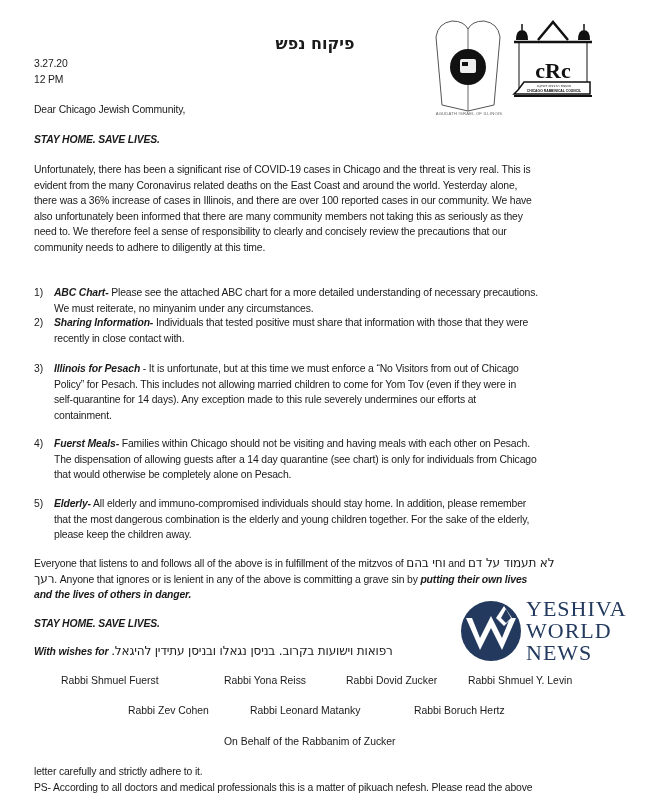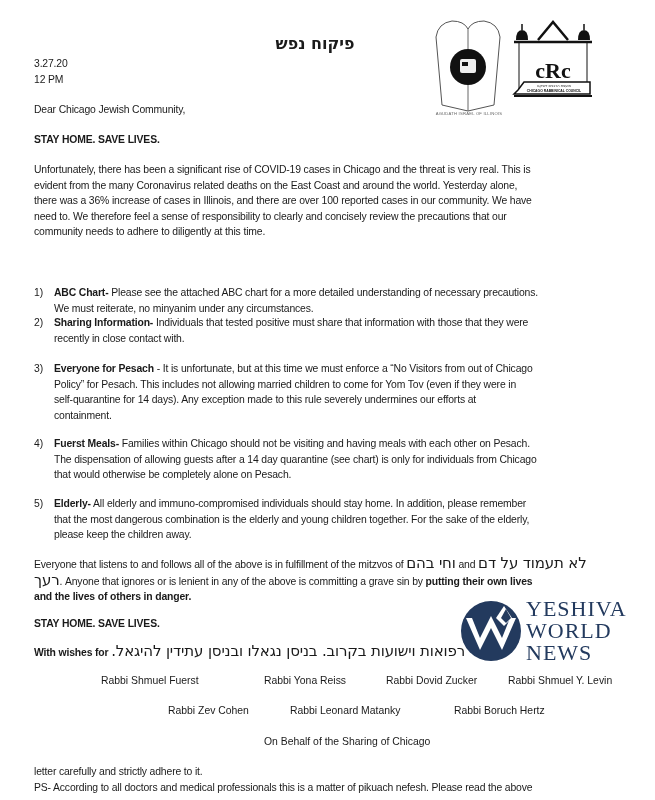--- a/index.html
+++ b/index.html
@@ -1,30 +1,30 @@
 <!DOCTYPE html>
 <html><head>
 <meta charset="utf-8">
 <style>
   html, body { margin: 0; padding: 0; background: #ffffff; }
   body { width: 655px; height: 800px; position: relative; overflow: hidden;
          font-family: "Liberation Sans", "DejaVu Sans", sans-serif; color: #1a1a1a; }
   .page { position: absolute; left: 0; top: 0; width: 630px; height: 800px; }
   .txt { position: absolute; font-size: 10.4px; line-height: 15.5px; letter-spacing: -0.15px; white-space: nowrap; }
-  .b { font-weight: bold; }
+  .b { font-weight: bold; font-style: italic; }
   .hebrew-title { position: absolute; left: 270px; top: 34px; width: 90px; text-align: center;
                   font-size: 16px; font-weight: bold; direction: rtl; font-family: "DejaVu Sans", sans-serif; }
   .para { position: absolute; left: 34px; width: 590px; font-size: 10.4px; line-height: 15.5px; letter-spacing: -0.15px; }
   .para p { margin: 0; white-space: nowrap; }
   .item { position: absolute; left: 34px; width: 590px; font-size: 10.4px; line-height: 15.5px; letter-spacing: -0.15px; }
   .item .num { position: absolute; left: 0; top: 0; }
   .item .body { position: absolute; left: 20px; top: 0; }
   .item .body p { margin: 0; white-space: nowrap; }
-  .he { font-family: "DejaVu Sans", sans-serif; font-size: 15px; }
-  .sig { position: absolute; font-size: 10.4px; white-space: nowrap; margin-left: 40px; }
+  .he { font-family: "DejaVu Sans", sans-serif; font-size: 12px; }
+  .sig { position: absolute; font-size: 10.4px; white-space: nowrap; }
   .logo { position: absolute; }
   .ywn-text { position: absolute; font-family: "Liberation Serif", "DejaVu Serif", serif; color: #233a5e; font-size: 22px; line-height: 22px; letter-spacing: 1px; }
 </style>
 </head>
 <body>
 
 <div class="page">
 
   <div class="hebrew-title">פיקוח נפש</div>
 
@@ -67,20 +67,21 @@
   <div class="txt" style="left:34px; top:72px;">12 PM</div>
 
   <div class="txt" style="left:34px; top:102px;">Dear Chicago Jewish Community,</div>
 
   <div class="txt b" style="left:34px; top:132px;">STAY HOME. SAVE LIVES.</div>
 
   <div class="para" style="top:162px;">
     <p>Unfortunately, there has been a significant rise of COVID-19 cases in Chicago and the threat is very real. This is</p>
     <p>evident from the many Coronavirus related deaths on the East Coast and around the world. Yesterday alone,</p>
     <p>there was a 36% increase of cases in Illinois, and there are over 100 reported cases in our community. We have</p>
+    <p>also unfortunately been informed that there are many community members not taking this as seriously as they</p>
     <p><span>need to. We therefore feel a sense of responsibility to clearly and concisely review the precautions that our</span></p>
     <p>community needs to adhere to diligently at this time.</p>
   </div>
 
   <div class="item" style="top:285px;">
     <span class="num">1)</span>
     <div class="body">
       <p><span class="b">ABC Chart-</span><span> Please see the attached ABC chart for a more detailed understanding of necessary precautions.</span></p>
       <p>We must reiterate, no minyanim under any circumstances.</p>
     </div>
@@ -90,21 +91,21 @@
     <span class="num">2)</span>
     <div class="body">
       <p><span class="b">Sharing Information-</span><span> Individuals that tested positive must share that information with those that they were</span></p>
       <p>recently in close contact with.</p>
     </div>
   </div>
 
   <div class="item" style="top:361px;">
     <span class="num">3)</span>
     <div class="body">
-      <p><span class="b">Everyone for Pesach</span><span> - It is unfortunate, but at this time we must enforce a “No Visitors from out of Chicago</span></p>
+      <p><span class="b">Illinois for Pesach</span><span> - It is unfortunate, but at this time we must enforce a “No Visitors from out of Chicago</span></p>
       <p>Policy” for Pesach. This includes not allowing married children to come for Yom Tov (even if they were in</p>
       <p>self-quarantine for 14 days). Any exception made to this rule severely undermines our efforts at</p>
       <p>containment.</p>
     </div>
   </div>
 
   <div class="item" style="top:436px;">
     <span class="num">4)</span>
     <div class="body">
       <p><span class="b">Fuerst Meals-</span><span> Families within Chicago should not be visiting and having meals with each other on Pesach.</span></p>
@@ -136,21 +137,21 @@
 
   <div class="sig" style="left:61px; top:675px;">Rabbi Shmuel Fuerst</div>
   <div class="sig" style="left:224px; top:675px;">Rabbi Yona Reiss</div>
   <div class="sig" style="left:346px; top:675px;">Rabbi Dovid Zucker</div>
   <div class="sig" style="left:468px; top:675px;">Rabbi Shmuel Y. Levin</div>
 
   <div class="sig" style="left:128px; top:705px;">Rabbi Zev Cohen</div>
   <div class="sig" style="left:250px; top:705px;">Rabbi Leonard Matanky</div>
   <div class="sig" style="left:414px; top:705px;">Rabbi Boruch Hertz</div>
 
-  <div class="sig" style="left:224px; top:736px;">On Behalf of the Sharing of Chicago</div>
+  <div class="sig" style="left:224px; top:736px;">On Behalf of the Rabbanim of Zucker</div>
 
   <div class="para" style="top:764px;">
     <p>letter carefully and strictly adhere to it.</p>
     <p>PS- According to all doctors and medical professionals this is a matter of pikuach nefesh. Please read the above</p>
   </div>
 
   <div style="position:absolute; left:460px; top:598px; width:195px; height:70px;">
     <svg width="62" height="62" viewBox="0 0 62 62" style="position:absolute; left:0; top:2px;">
       <circle cx="31" cy="31" r="30" fill="#233a5e"></circle>
       <path d="M6 18 L20 50 L31 28 L42 50 L56 18 L50 18 L42 38 L31 16 L20 38 L12 18 Z" fill="#ffffff"></path>

